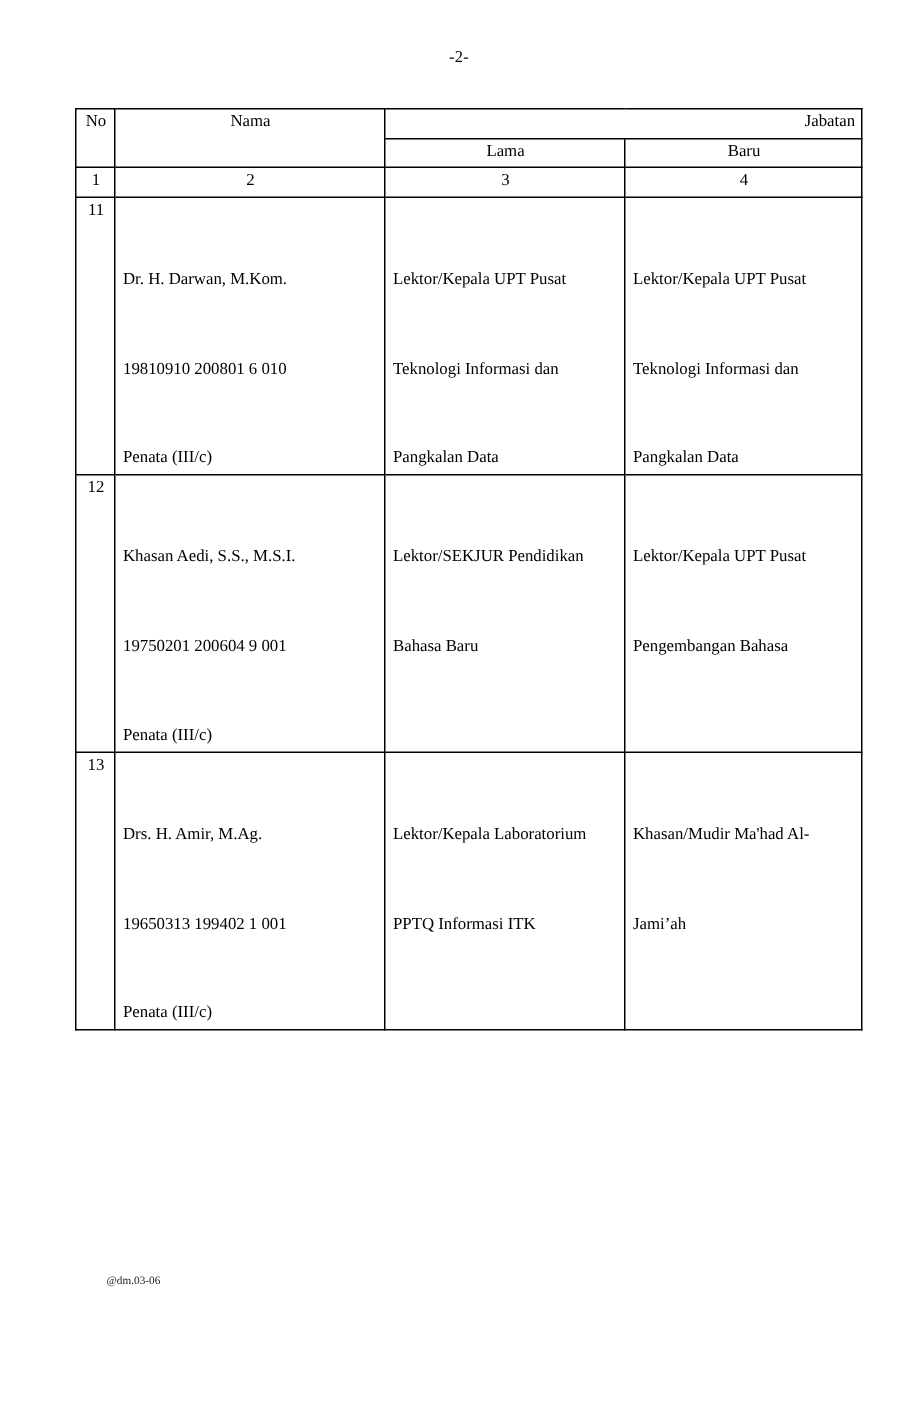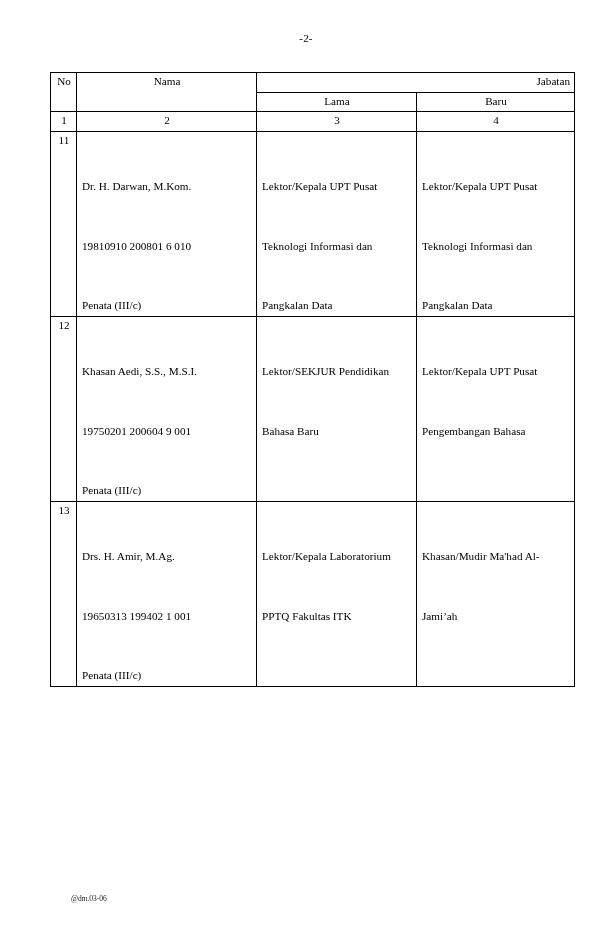--- a/index.html
+++ b/index.html
@@ -76,21 +76,21 @@
   td.no-cell {
     text-align: center;
     padding-left: 0;
     padding-right: 0;
   }
   .cell-line { display: block; white-space: pre-wrap; margin-top: 46px; }
   .rowpad td { padding-bottom: 10px; }
   .footer-code {
     position: absolute;
     left: 54px;
-    top: 894px;
+    top: 849px;
     font-size: 7.5px;
     color: #222;
     font-family: "Liberation Serif", serif;
     padding-left: 17px;
   }
 </style>
 </head>
 <body>
 
 <div class="page">
@@ -160,21 +160,21 @@
 
         <tr class="rowpad">
           <td class="no-cell">13</td>
           <td>
             <span class="cell-line">Drs. H. Amir, M.Ag.</span>
             <span class="cell-line">19650313 199402 1 001</span>
             <span class="cell-line">Penata (III/c)</span>
           </td>
           <td>
             <span class="cell-line">Lektor/Kepala Laboratorium</span>
-            <span class="cell-line">PPTQ Fakultas ITK</span>
+            <span class="cell-line">PPTQ Informasi ITK</span>
           </td>
           <td>
             <span class="cell-line">Khasan/Mudir Ma'had Al-</span>
             <span class="cell-line">Jami’ah</span>
           </td>
         </tr>
       </tbody>
     </table>
   </div>
 

